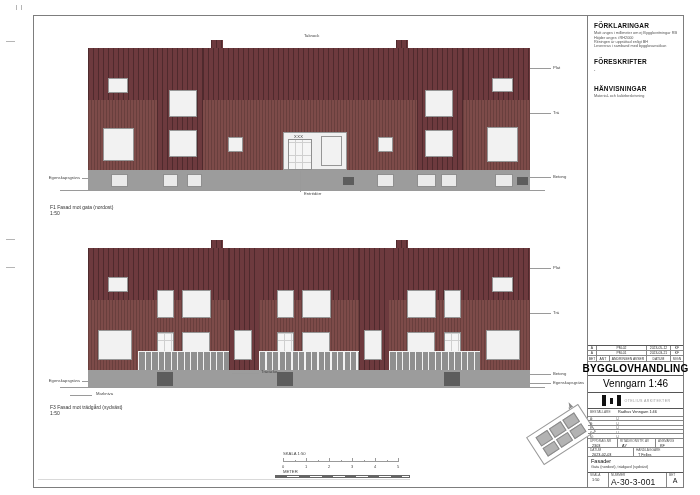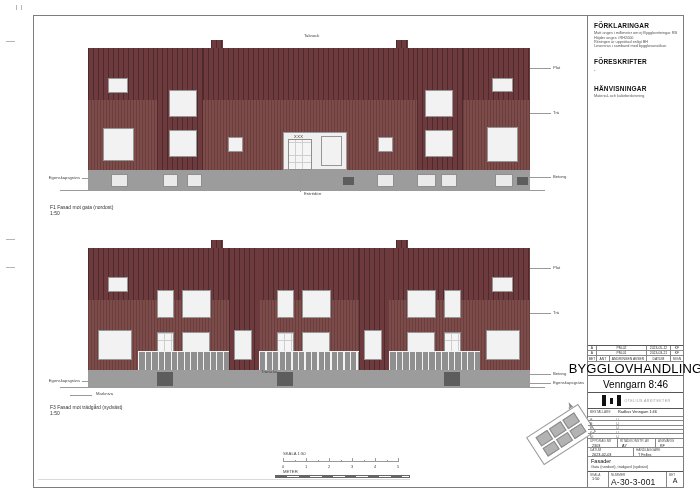--- a/index.html
+++ b/index.html
@@ -30,21 +30,21 @@
   .segbar{border:0.5px solid #666;background-image:repeating-linear-gradient(90deg,#666 0 11.5px,#fff 11.5px 23px)}
   
   .nh{position:absolute;left:594px;font-size:6.5px;font-weight:bold;color:#111;letter-spacing:.2px}
   .nl{position:absolute;left:594px;font-size:3.8px;color:#555;line-height:1.2;width:86px}
   
   .tb{position:absolute;left:588px;top:345px;width:95px;height:142px;border-top:1px solid #555;display:flex;flex-direction:column;font-family:"Liberation Sans",sans-serif}
   .rev-row{display:grid;grid-template-columns:9px 13px 37px 24px 12px;height:5.3px;font-size:3.4px;color:#333;border-bottom:0.5px solid #888}
   .rev-row>div{border-right:0.5px solid #888;display:flex;align-items:center;justify-content:center;overflow:hidden;white-space:nowrap}
   .rev-row>div:last-child{border-right:none}
   .rev-ant{grid-column:2/4}
-  .tb-status{height:14px;display:flex;align-items:center;justify-content:center;font-size:13px;font-weight:normal;border-bottom:0.7px solid #555;letter-spacing:.2px}
+  .tb-status{height:14px;display:flex;align-items:center;justify-content:center;font-size:10px;font-weight:bold;border-bottom:0.7px solid #555;letter-spacing:.2px}
   .tb-project{height:18px;display:flex;align-items:center;justify-content:center;font-size:10px;border-bottom:0.7px solid #555}
   .tb-logo{height:16px;display:flex;align-items:center;gap:4px;padding-left:14px;border-bottom:0.7px solid #555}
   .lb{background:#111;display:inline-block}
   .firm{font-size:3.6px;color:#999;letter-spacing:.4px}
   .tb-row{display:flex;border-bottom:0.5px solid #888;overflow:hidden}
   .tb-owner{height:8px}
   .tb-cons{height:4.4px}
   .tl{font-size:3.2px;color:#555;padding:0.5px 0 0 2px;white-space:nowrap}
   .tv{font-size:3.8px;color:#222;padding:0.5px 0 0 4px;white-space:nowrap}
   .tb-grid3{display:grid;grid-template-columns:30px 38px 27px;height:9px;border-bottom:0.5px solid #888}
@@ -235,21 +235,21 @@
       <div>KF</div>
     </div>
     <div class="rev-row">
       <div>BET</div>
       <div>ANT</div>
       <div>ÄNDRINGEN AVSER</div>
       <div>DATUM</div>
       <div>SIGN</div>
     </div>
     <div class="tb-status">BYGGLOVHANDLING</div>
-    <div class="tb-project">Venngarn 8:46</div>
+    <div class="tb-project">Venngarn 1:46</div>
     <div class="tb-logo">
       <span class="lb" style="width:3.5px;height:11px"></span>
       <span class="lb" style="width:3.5px;height:6px"></span>
       <span class="lb" style="width:3.5px;height:11px"></span>
       <span class="firm">OTELIUS ARKITEKTER</span>
     </div>
     <div class="tb-row tb-owner">
       <div class="tl" style="width:26px">BESTÄLLARE</div>
       <div class="tv">Radhus Venngarn 1:46</div>
     </div>

